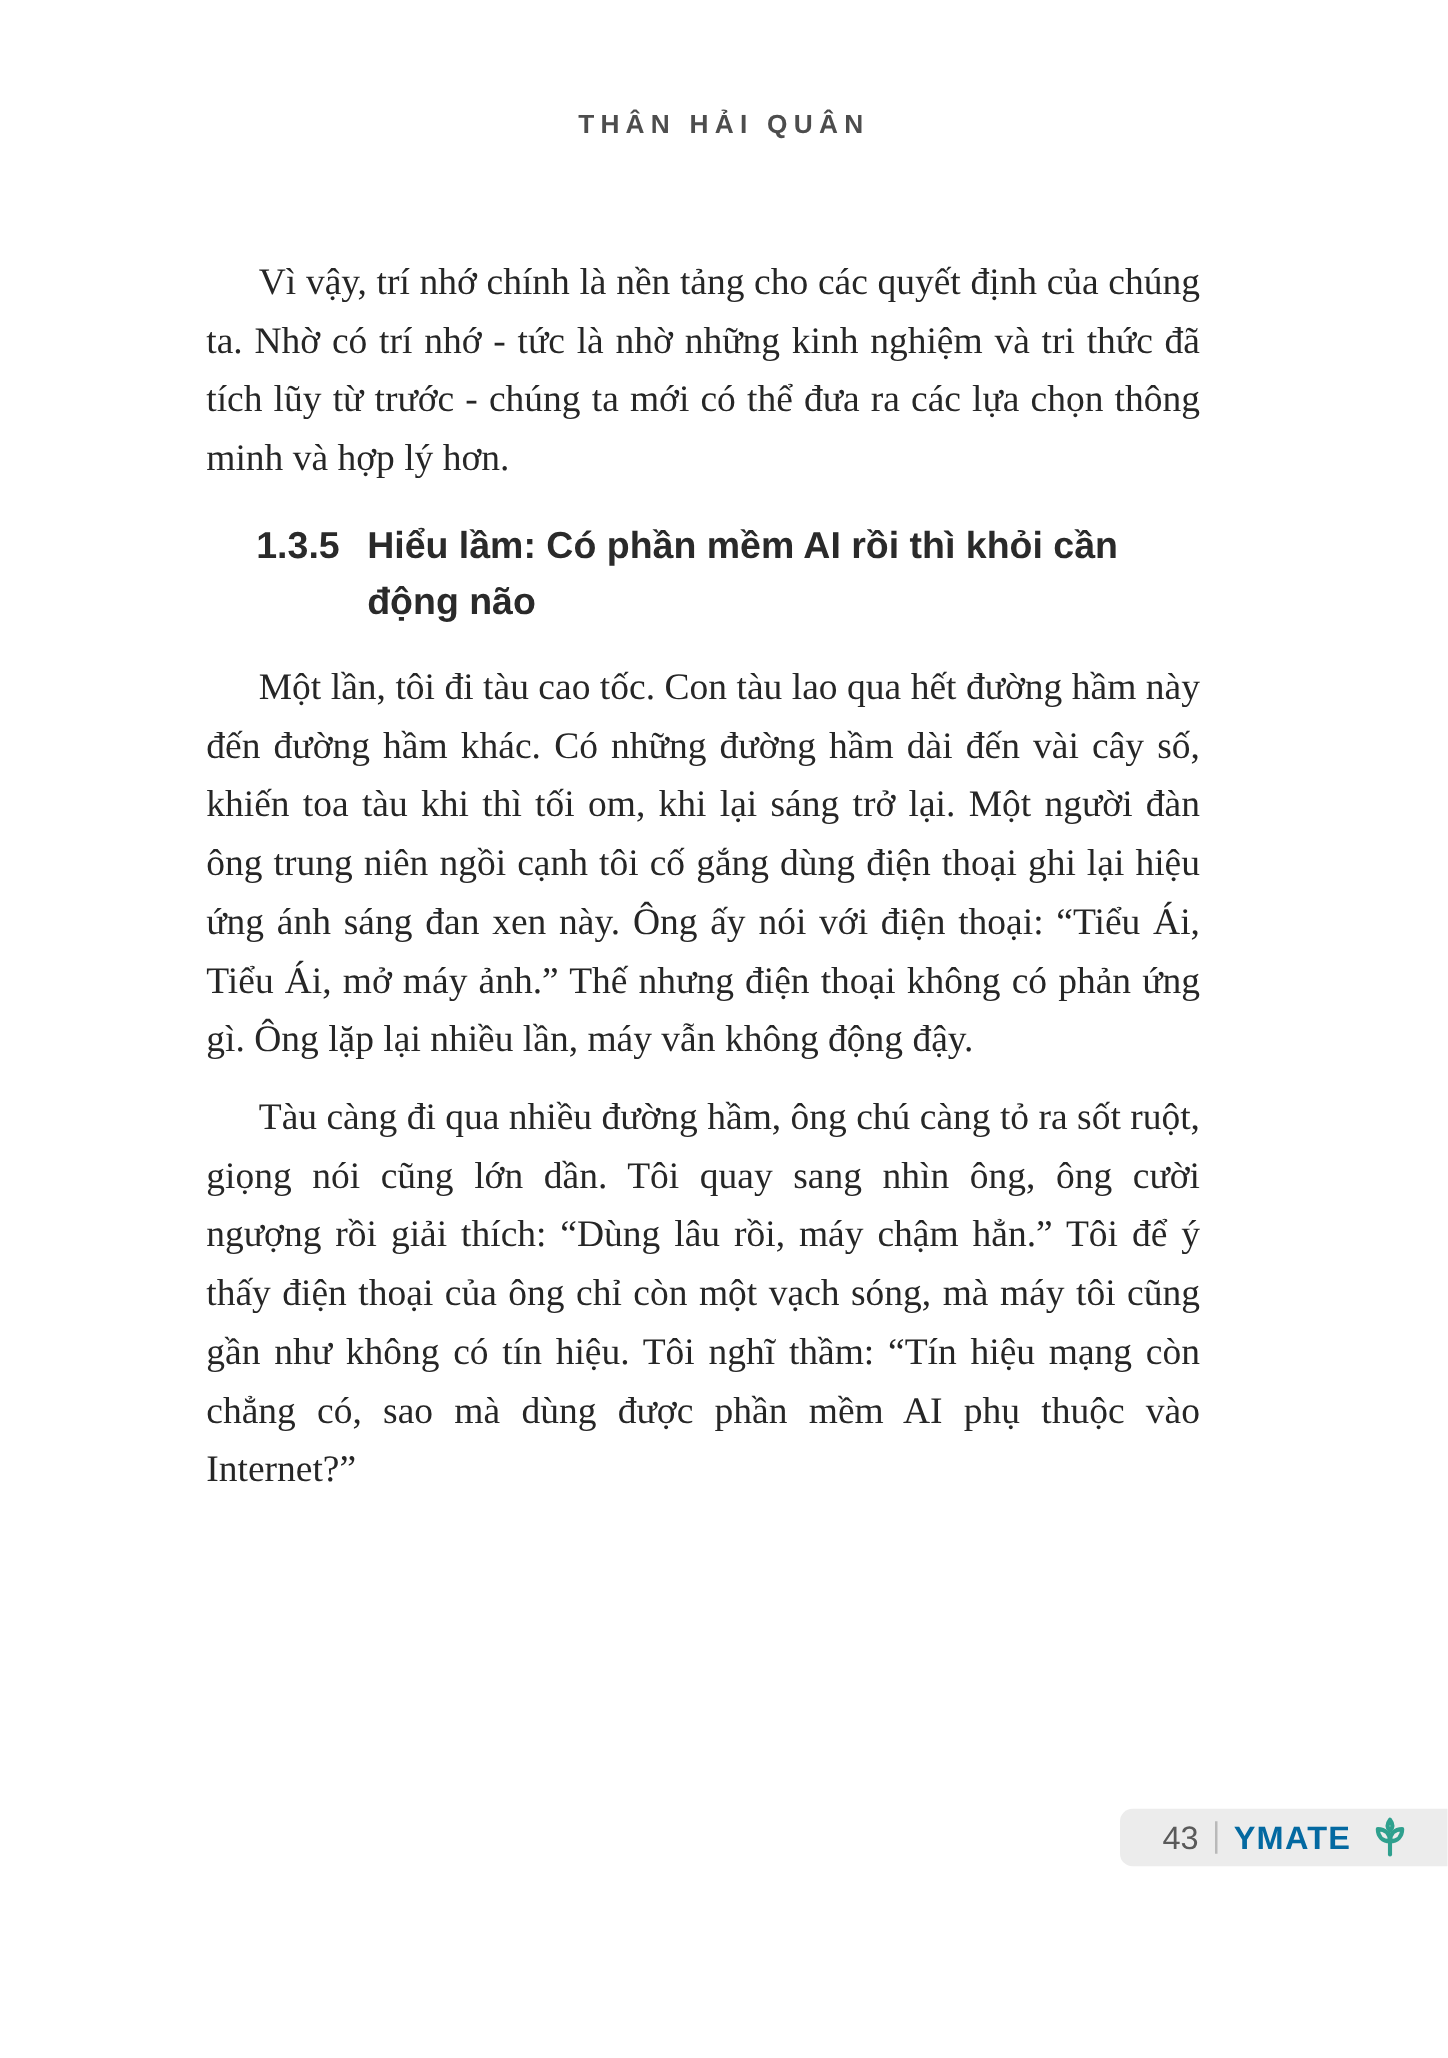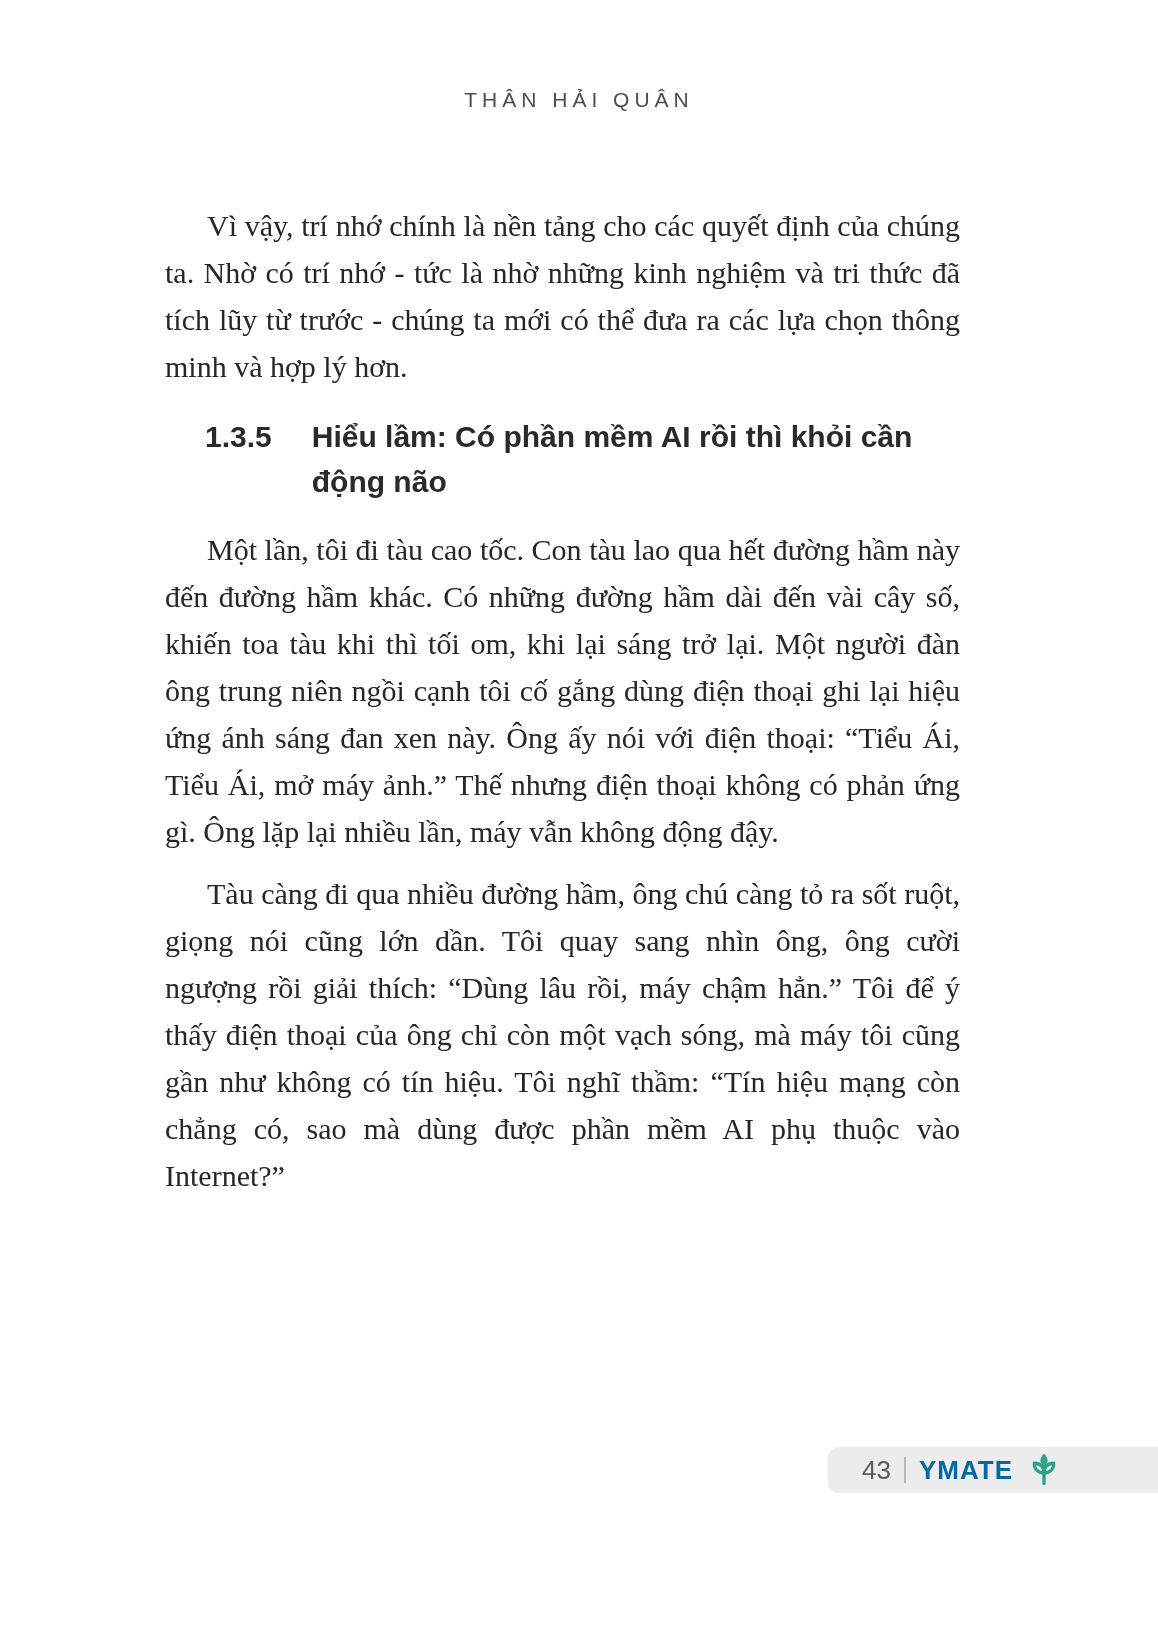--- a/index.html
+++ b/index.html
@@ -13,58 +13,58 @@
     color: #262626;
   }
   .running-header {
     position: absolute;
     top: 88px;
     left: 0;
     width: 100%;
     text-align: center;
     font-family: "Liberation Sans", sans-serif;
     font-size: 21px;
-    font-weight: 400;
+    font-weight: 700;
     letter-spacing: 5px;
     color: #4d4d4d;
   }
   .content {
     position: absolute;
     top: 166px;
     left: 165px;
     width: 795px;
     font-size: 30px;
     line-height: 47px;
     text-align: justify;
     color: #262626;
     margin-top: 36px;
   }
   p.body-para {
     text-indent: 42px;
     margin-bottom: 15px;
   }
   .section-heading {
     display: flex;
-    gap: 40px;
+    gap: 22px;
     margin: 24px 0 22px 40px;
     font-family: "Liberation Sans", sans-serif;
     font-weight: bold;
     font-size: 30px;
     line-height: 45px;
     color: #2a2a2a;
     text-align: left;
     justify-content: center;
   }
   .section-heading .num { flex: 0 0 auto; }
   .section-heading .txt { flex: 1 1 auto; }
   .footer-bar {
     position: absolute;
     right: 0;
     bottom: 153px;
-    width: 330px;
+    width: 262px;
     height: 46px;
     background: #ececec;
     border-radius: 10px 0 0 10px;
     display: flex;
     align-items: center;
     justify-content: flex-start;
     padding: 0 24px 0 34px;
     gap: 13px;
     font-family: "Liberation Sans", sans-serif;
   }

